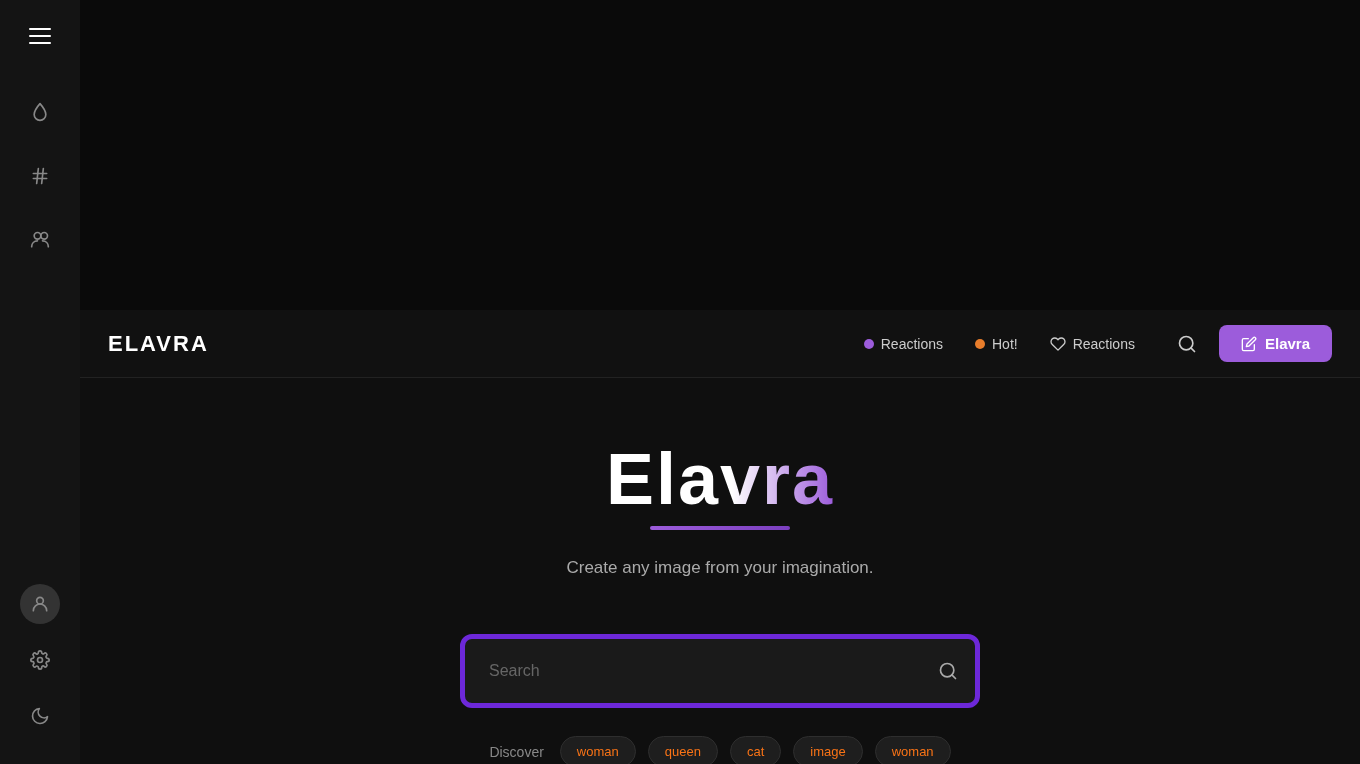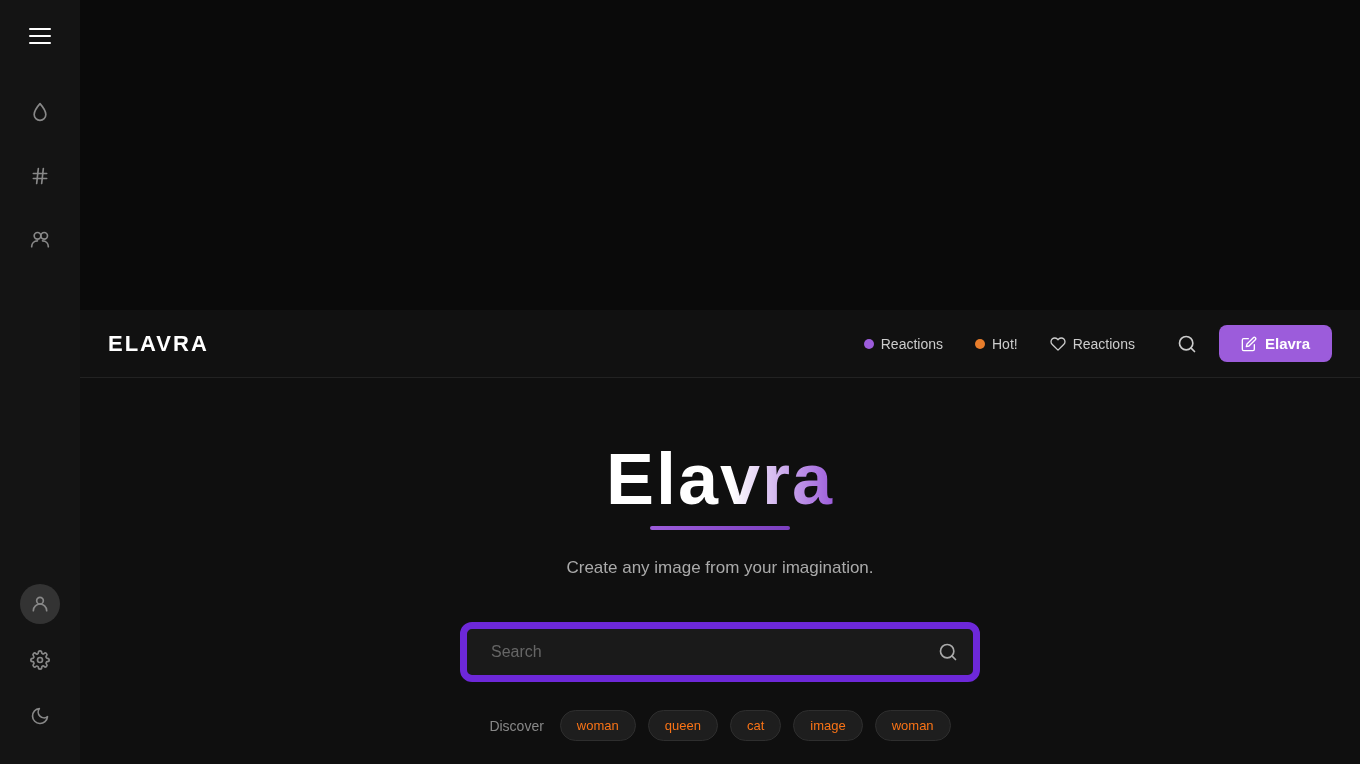--- a/index.html
+++ b/index.html
@@ -215,35 +215,35 @@
       width: 140px;
       height: 4px;
       background: linear-gradient(90deg, #9c5cdb, #7b3fbf);
       border-radius: 2px;
       margin: 6px auto 28px auto;
     }
 
     .hero-subtitle {
       font-size: 17px;
       color: #aaa;
-      margin-bottom: 44px;
+      margin-bottom: 56px;
     }
 
     
     .search-container {
       width: 520px;
       position: relative;
       margin-bottom: 28px;
     }
 
     .search-input {
       width: 100%;
-      height: 60px;
+      height: 74px;
       background: #1a1a1a;
-      border: 7px solid #6d28d9;
+      border: 5px solid #6d28d9;
       border-radius: 12px;
       padding: 0 62px 0 24px;
       font-size: 16px;
       color: #a16207;
       outline: none;
     }
 
     .search-input::placeholder {
       color: #666;
     }

